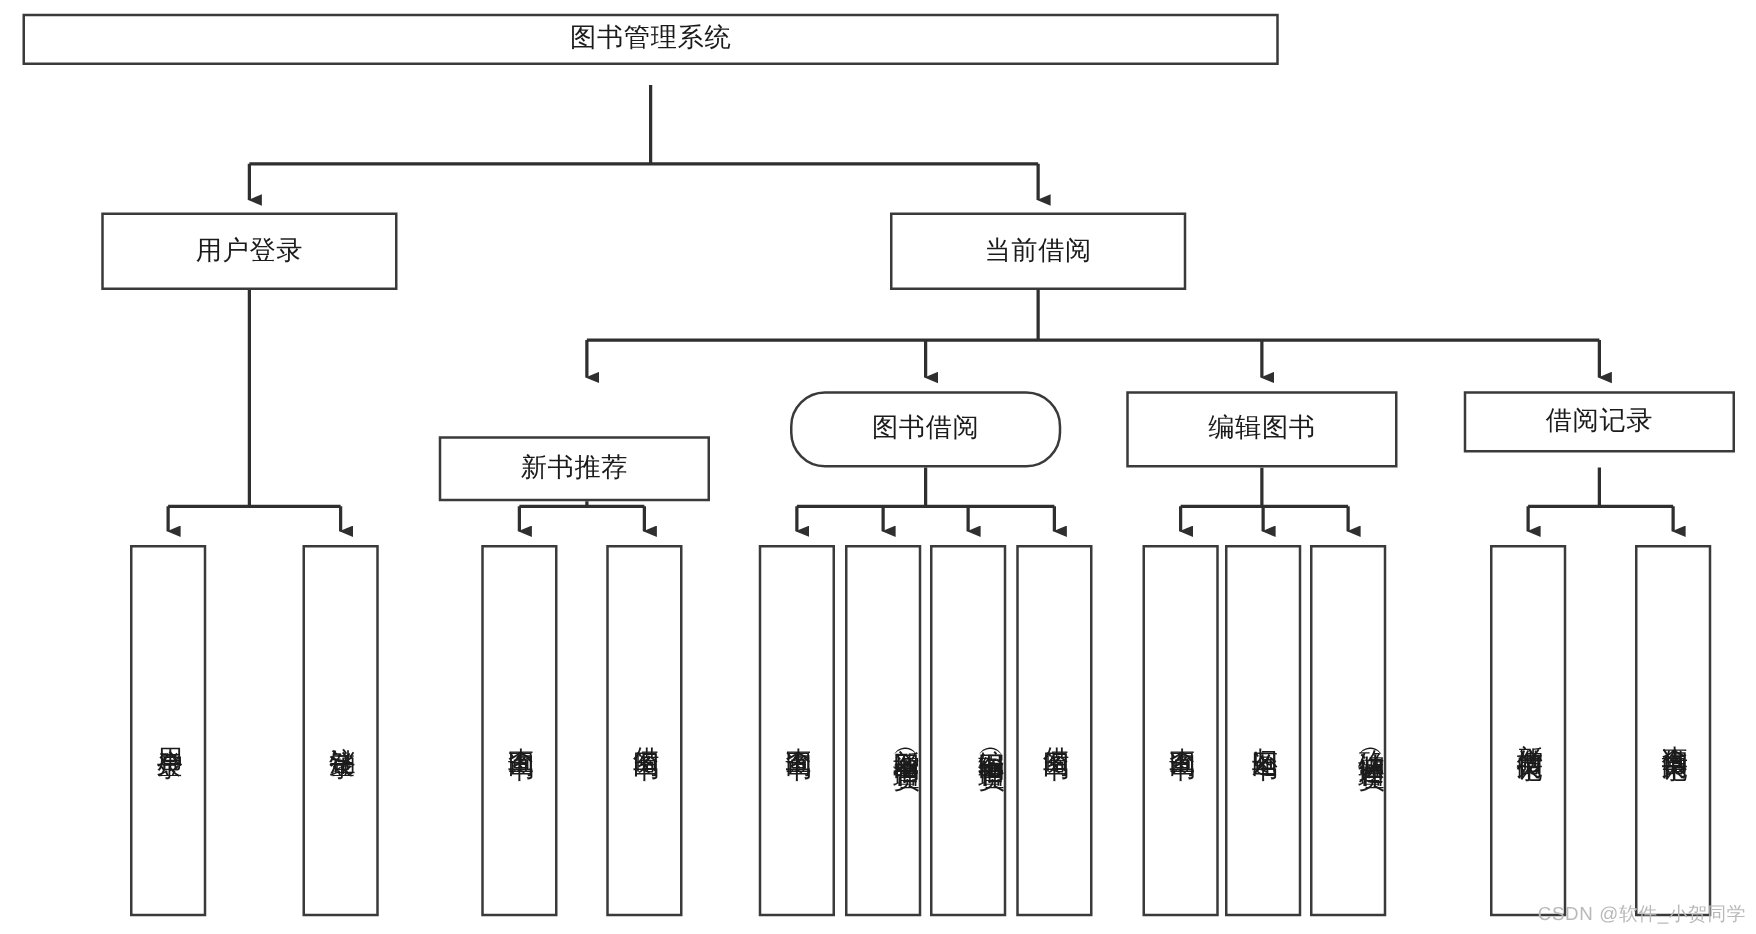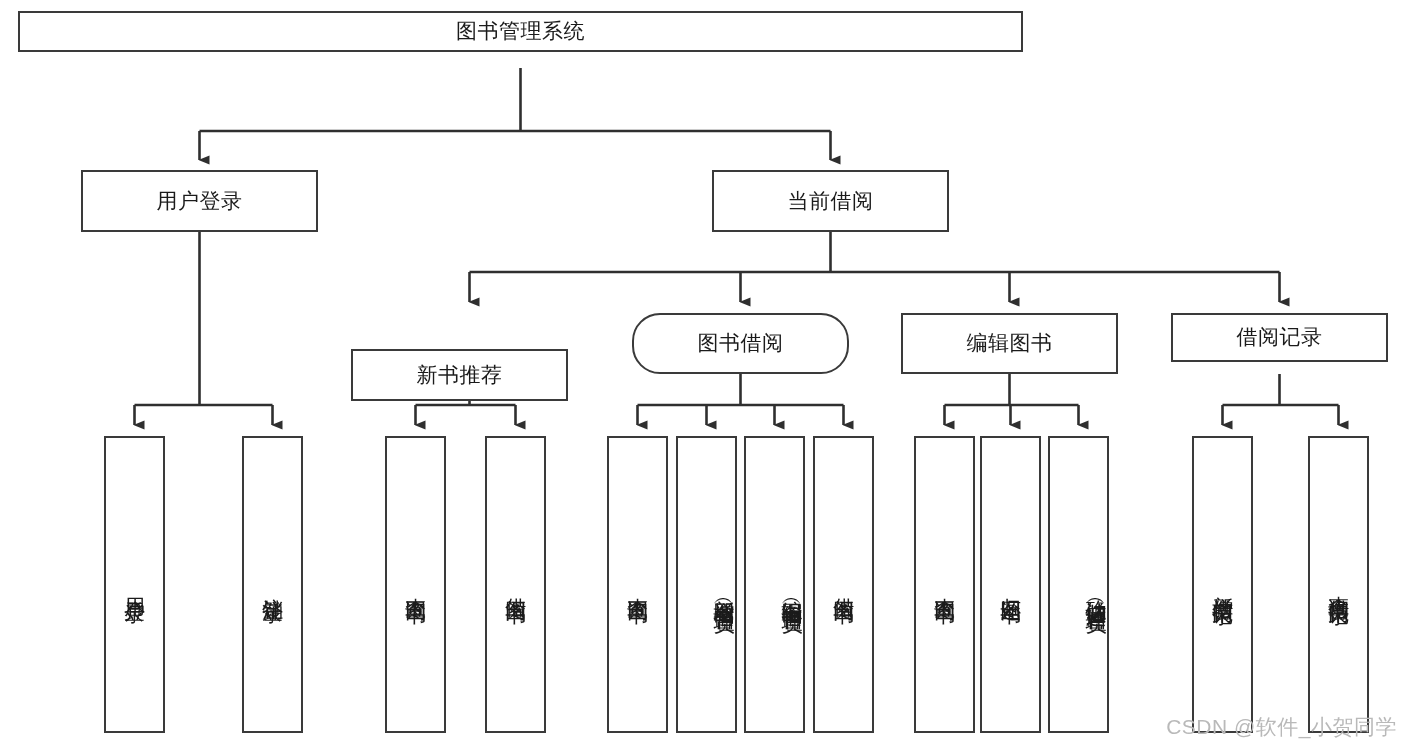--- a/index.html
+++ b/index.html
@@ -52,21 +52,21 @@
     align-items: center;
     padding-top: 0;
   }
   .node-label {
     display: block;
   }
   .watermark {
     position: absolute;
     right: 8px;
     bottom: 6px;
-    font-size: 21px;
+    font-size: 15px;
     color: #b9b9b9;
     white-space: nowrap;
     letter-spacing: 0.5px;
   }
 </style>
 </head>
 <body>
 
 <div id="canvas">
 

